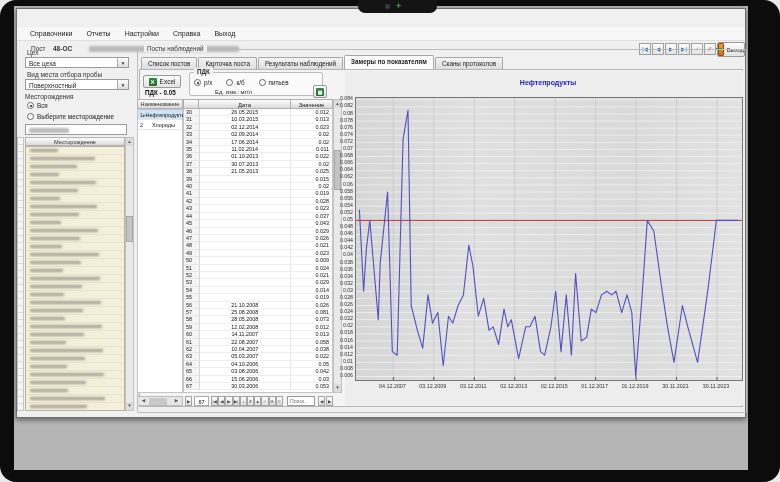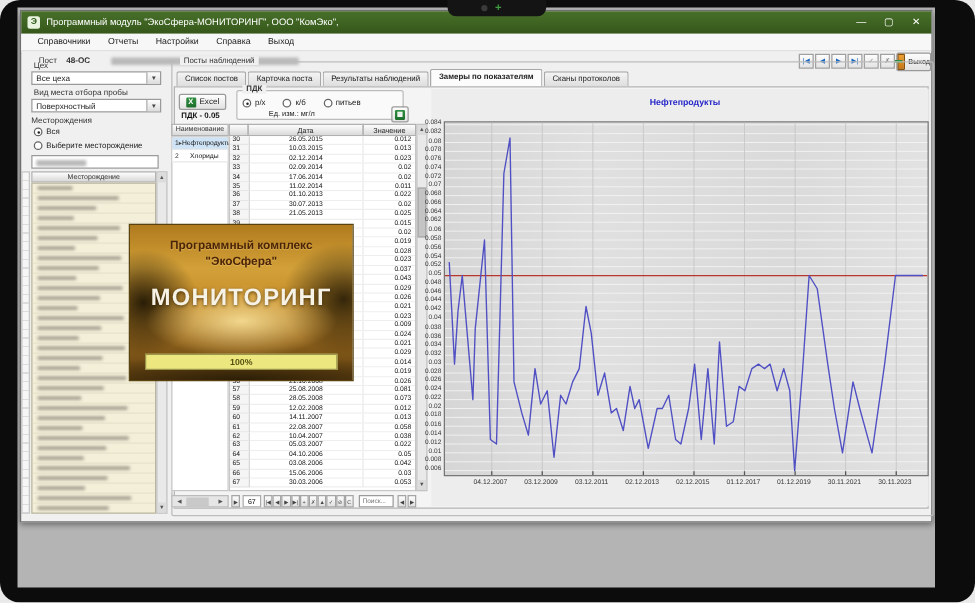--- a/index.html
+++ b/index.html
@@ -69,29 +69,20 @@
   .strip{background:repeating-linear-gradient(180deg,#f6f6f6 0 6px,#dcdcdc 6px 7px);border:1px solid #c5c5c5;box-sizing:border-box;}
 </style>
 </head>
 <body>
 
 <div class="device">
   <div class="screen">
 
     <div class="window">
 
-      <div class="titlebar">
-        <div class="app-icon">Э</div>
-        <div class="title-text">Программный модуль "ЭкоСфера-МОНИТОРИНГ", ООО "КомЭко",</div>
-        <div class="win-btns">
-          <div class="win-btn">—</div>
-          <div class="win-btn">▢</div>
-          <div class="win-btn">✕</div>
-        </div>
-      </div>
 
       <div class="menubar" id="menubar">
           <span class="mitem">Справочники</span>
           <span class="mitem">Отчеты</span>
           <span class="mitem">Настройки</span>
           <span class="mitem">Справка</span>
           <span class="mitem">Выход</span>
         </div>
 
       <div class="abs lbl" style="left:14px;top:36px;">Пост</div>
@@ -633,26 +624,20 @@
           <div class="chart-xlab" style="left: 388.822px; top: 374px;">03.12.2009</div>
           <div class="chart-xlab" style="left: 429.304px; top: 374px;">03.12.2011</div>
           <div class="chart-xlab" style="left: 469.732px; top: 374px;">02.12.2013</div>
           <div class="chart-xlab" style="left: 510.215px; top: 374px;">02.12.2015</div>
           <div class="chart-xlab" style="left: 550.643px; top: 374px;">01.12.2017</div>
           <div class="chart-xlab" style="left: 591.125px; top: 374px;">01.12.2019</div>
           <div class="chart-xlab" style="left: 631.499px; top: 374px;">30.11.2021</div>
           <div class="chart-xlab" style="left: 671.981px; top: 374px;">30.11.2023</div>
         </div>
 
-      <div class="splash">
-        <div class="sp1">Программный комплекс</div>
-        <div class="sp2">"ЭкоСфера"</div>
-        <div class="sp3">МОНИТОРИНГ</div>
-        <div class="spbar">100%</div>
-      </div>
 
     </div>
   </div>
 
   <div class="notch">
     <div class="cam-dot"></div>
     <div class="cam-plus">+</div>
   </div>
 </div>
 

